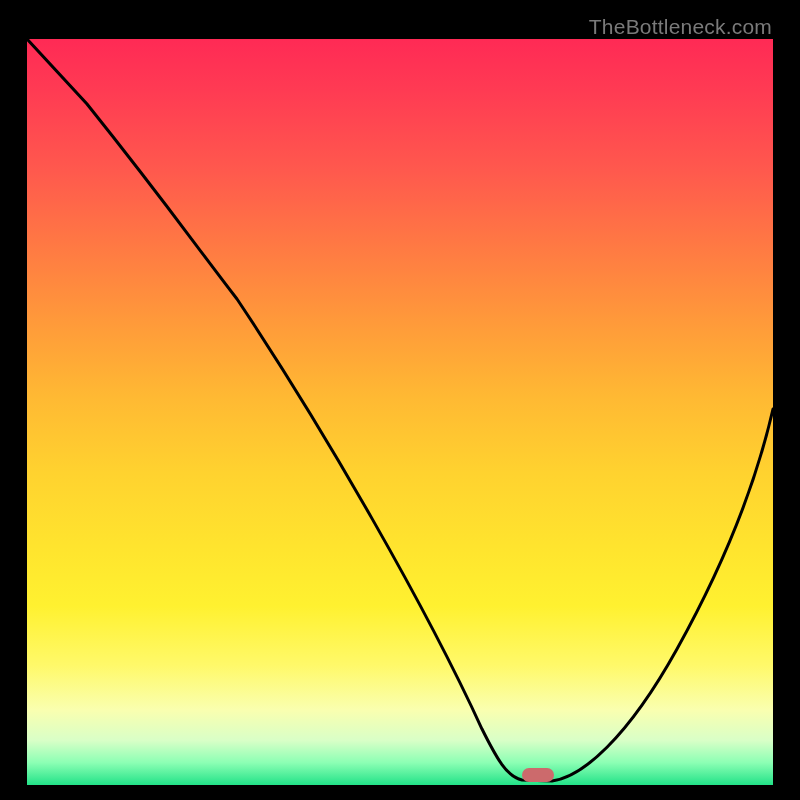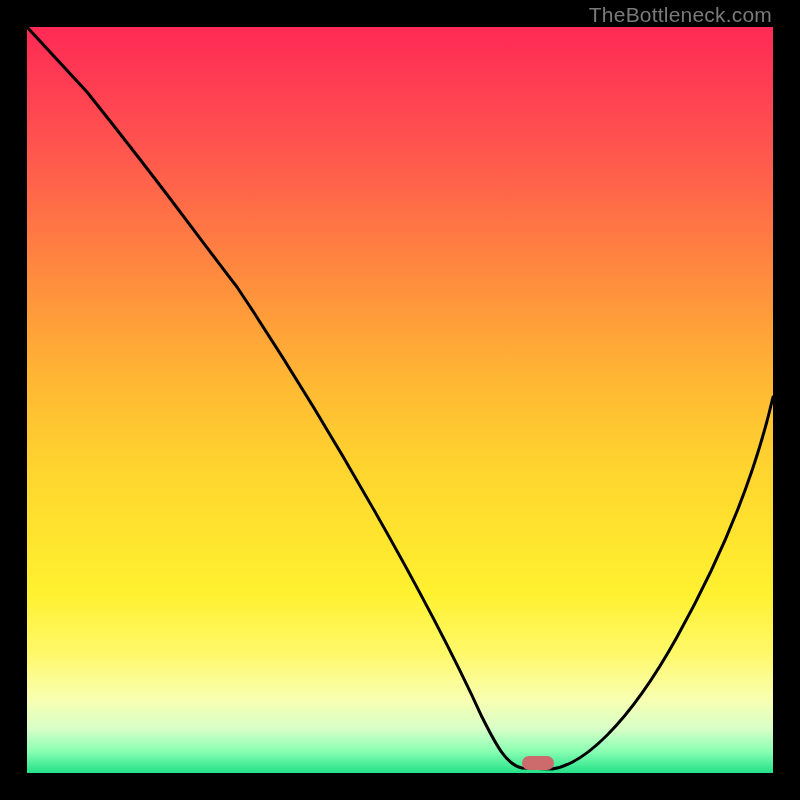--- a/index.html
+++ b/index.html
@@ -7,21 +7,21 @@
     padding: 0;
     width: 800px;
     height: 800px;
     background: #000;
     overflow: hidden;
     font-family: -apple-system, BlinkMacSystemFont, "Segoe UI", Arial, sans-serif;
   }
   .frame {
     position: absolute;
     left: 0;
-    top: 0;
+    top: 12px;
     width: 800px;
     height: 712px;
     background: #000;
   }
   .plot {
     position: absolute;
     left: 27px;
     top: 27px;
     width: 746px;
     height: 746px;

